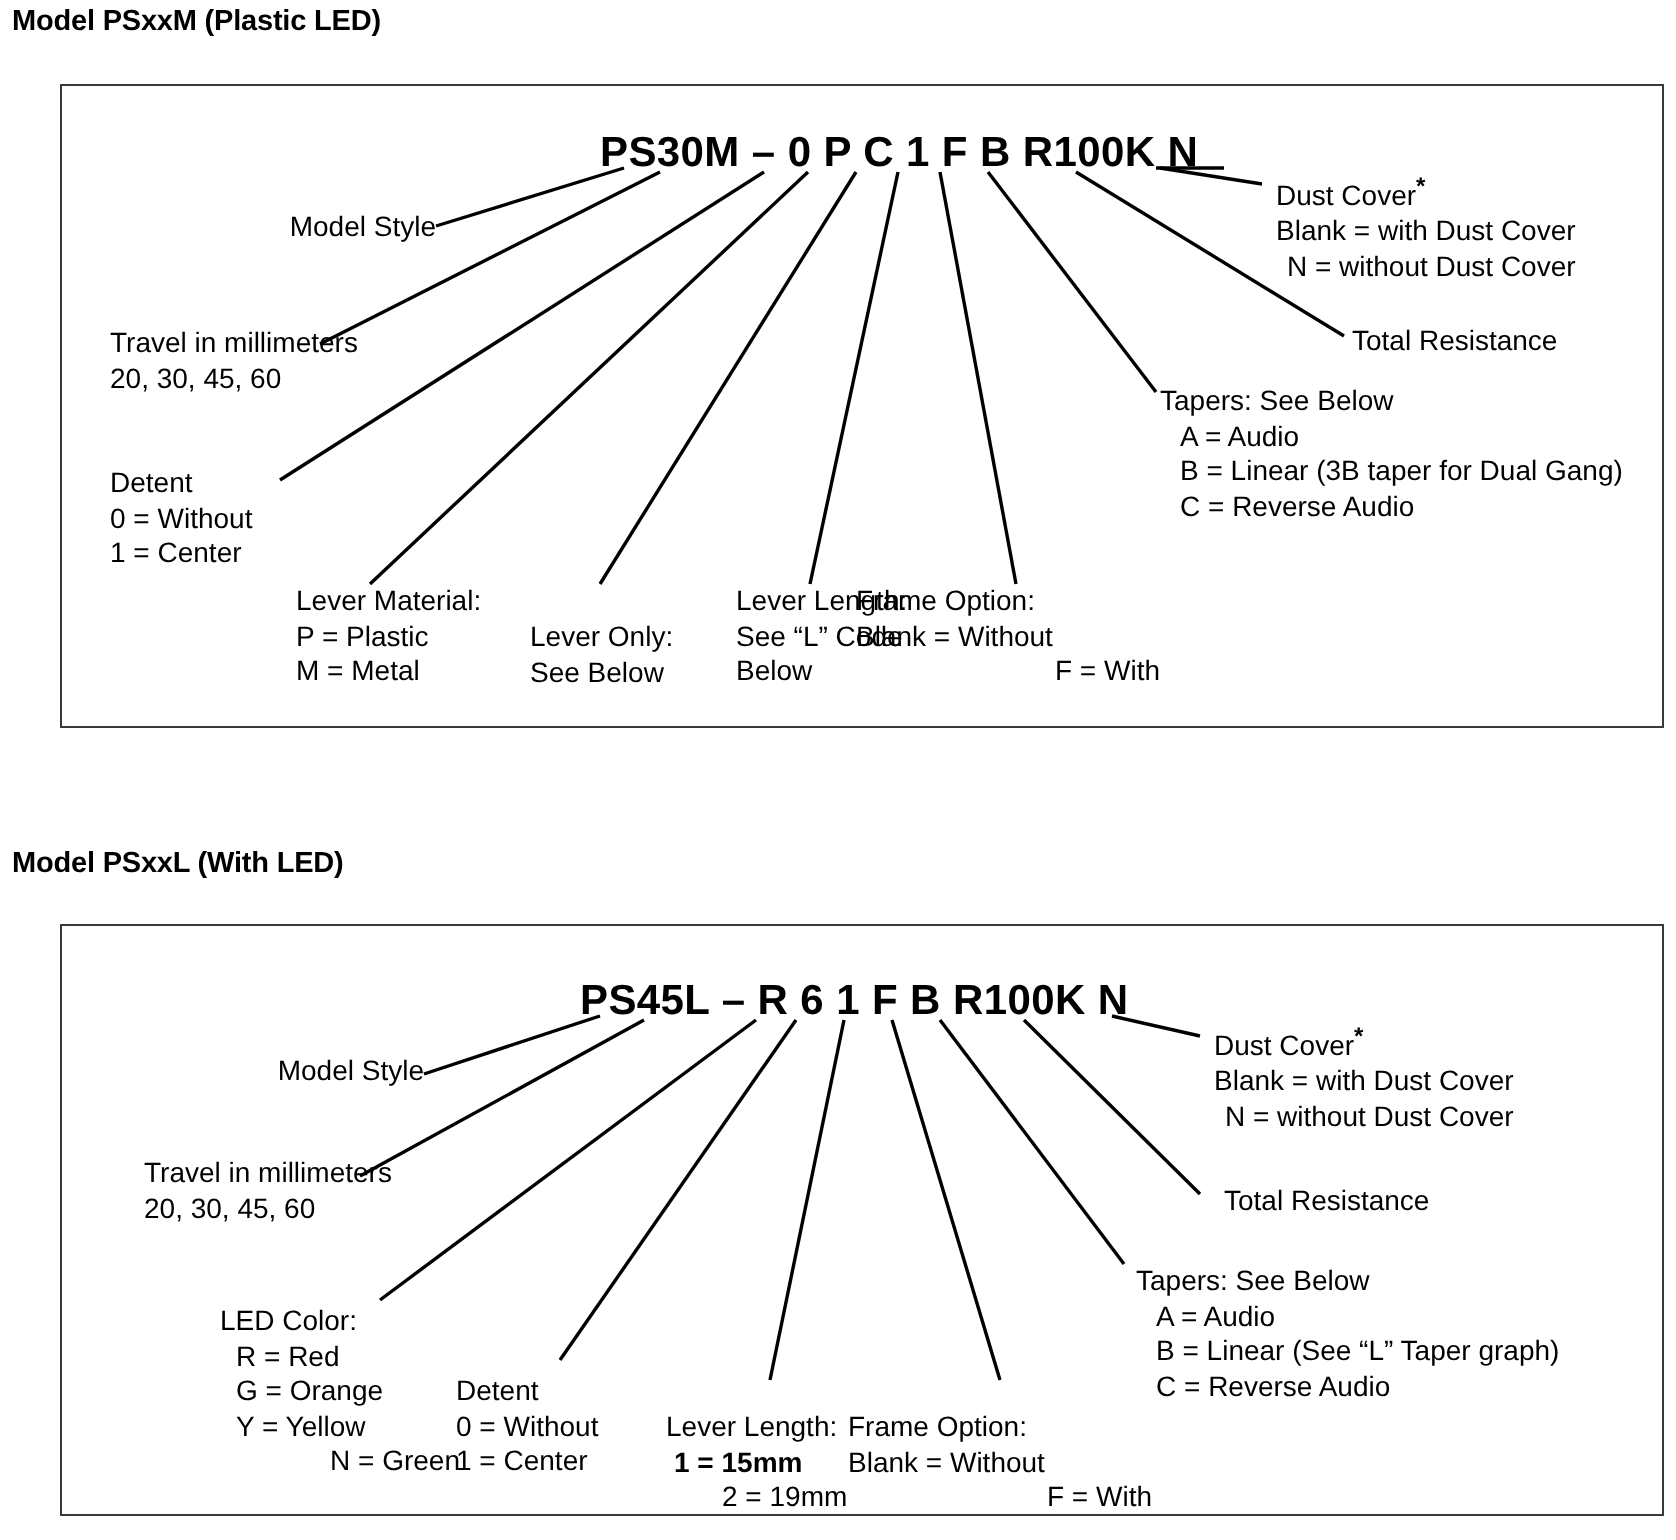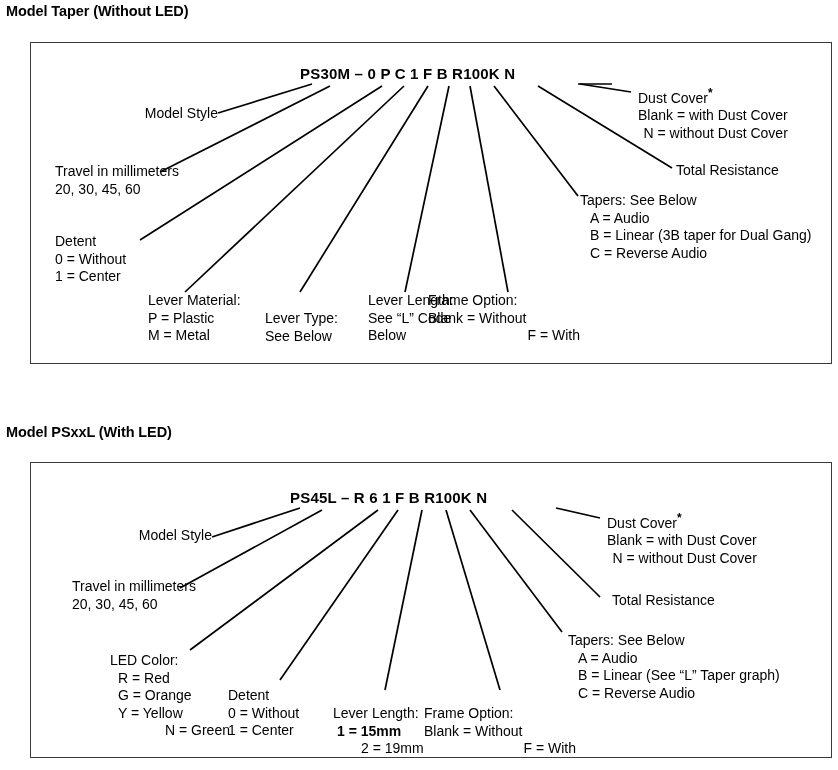--- a/index.html
+++ b/index.html
@@ -29,42 +29,42 @@
     box-sizing: border-box;
   }
   .svg-layer {
     position: absolute;
     left: 0;
     top: 0;
     overflow: visible;
   }
   .partnum {
     position: absolute;
-    font-size: 15px;
+    font-size: 21px;
     font-weight: bold;
     white-space: nowrap;
     letter-spacing: 0.2px;
   }
   .lbl {
     position: absolute;
     font-size: 14px;
     line-height: 17.5px;
     white-space: nowrap;
   }
   .lbl.ralign { text-align: right; }
   .star {
     font-size: 12px;
     vertical-align: super;
     font-weight: bold;
   }
 </style>
 </head>
 <body>
 
-<div class="panel-title" style="left:6px; top:3px;">Model Taper (Without LED)</div>
+<div class="panel-title" style="left:6px; top:3px;">Model PSxxM (Plastic LED)</div>
 
 <div class="panel-box" style="left:30px; top:42px; width:802px; height:322px;"></div>
 
 <svg class="svg-layer" width="838" height="770">
   <g stroke="#000000" stroke-width="1.7" fill="none">
 
     <line x1="218" y1="113" x2="312" y2="84"></line>
 
     <line x1="160" y1="172" x2="330" y2="86"></line>
 
@@ -107,21 +107,21 @@
   <div>1 = Center</div>
 </div>
 
 <div class="lbl" style="left:148px; top:292px;">
   <div>Lever Material:</div>
   <div>P = Plastic</div>
   <div>M = Metal</div>
 </div>
 
 <div class="lbl" style="left:265px; top:310px;">
-  <div>Lever Type:</div>
+  <div>Lever Only:</div>
   <div>See Below</div>
 </div>
 
 <div class="lbl" style="left:368px; top:292px;">
   <div>Lever Length:</div>
   <div>See “L” Code</div>
   <div>Below</div>
 </div>
 
 <div class="lbl ralign" style="left:428px; top:292px; width:152px;">

